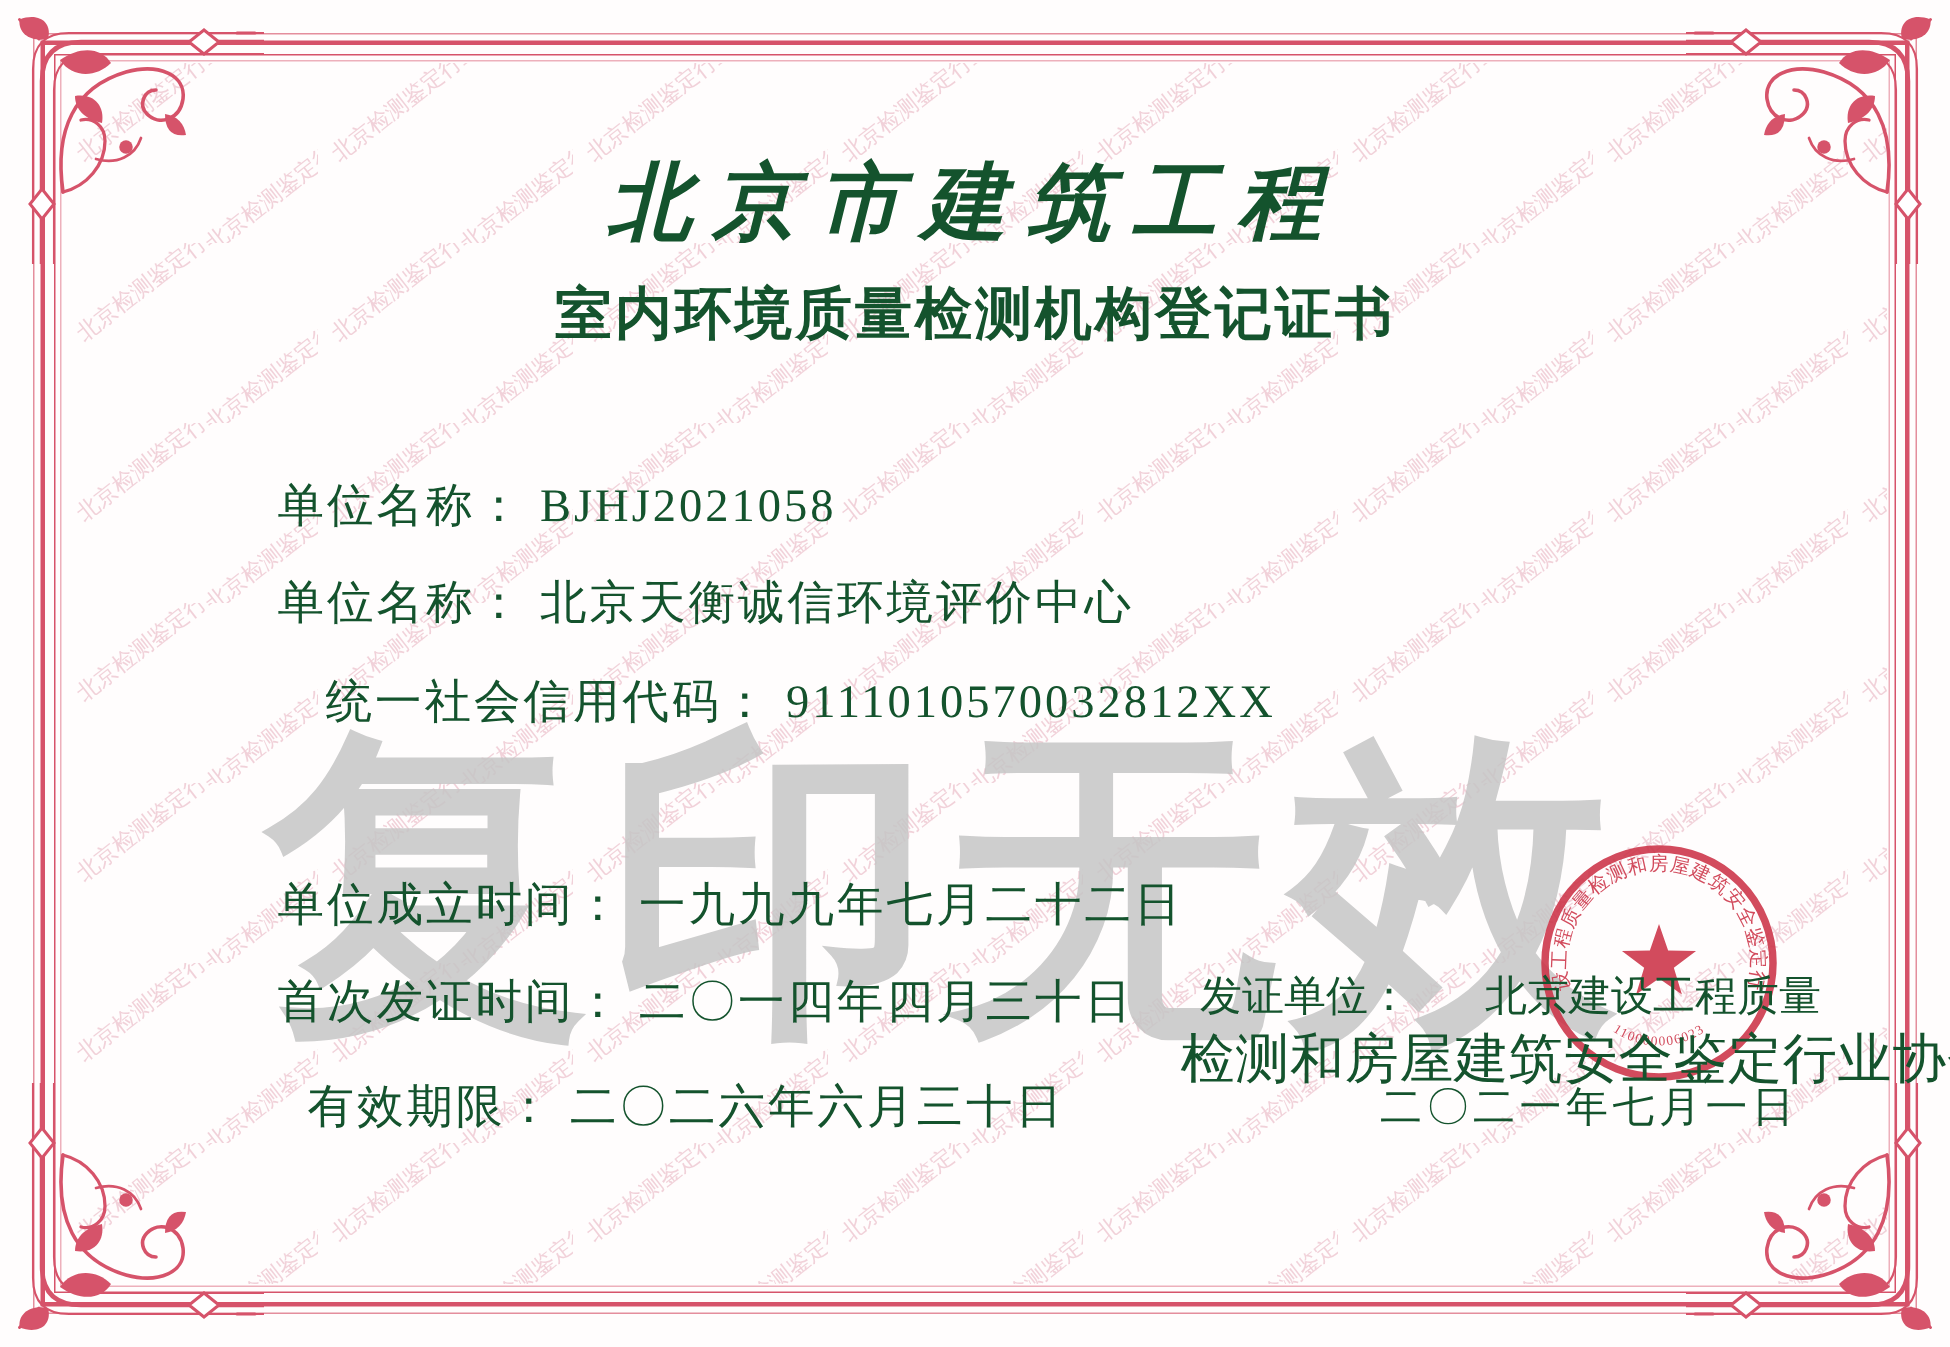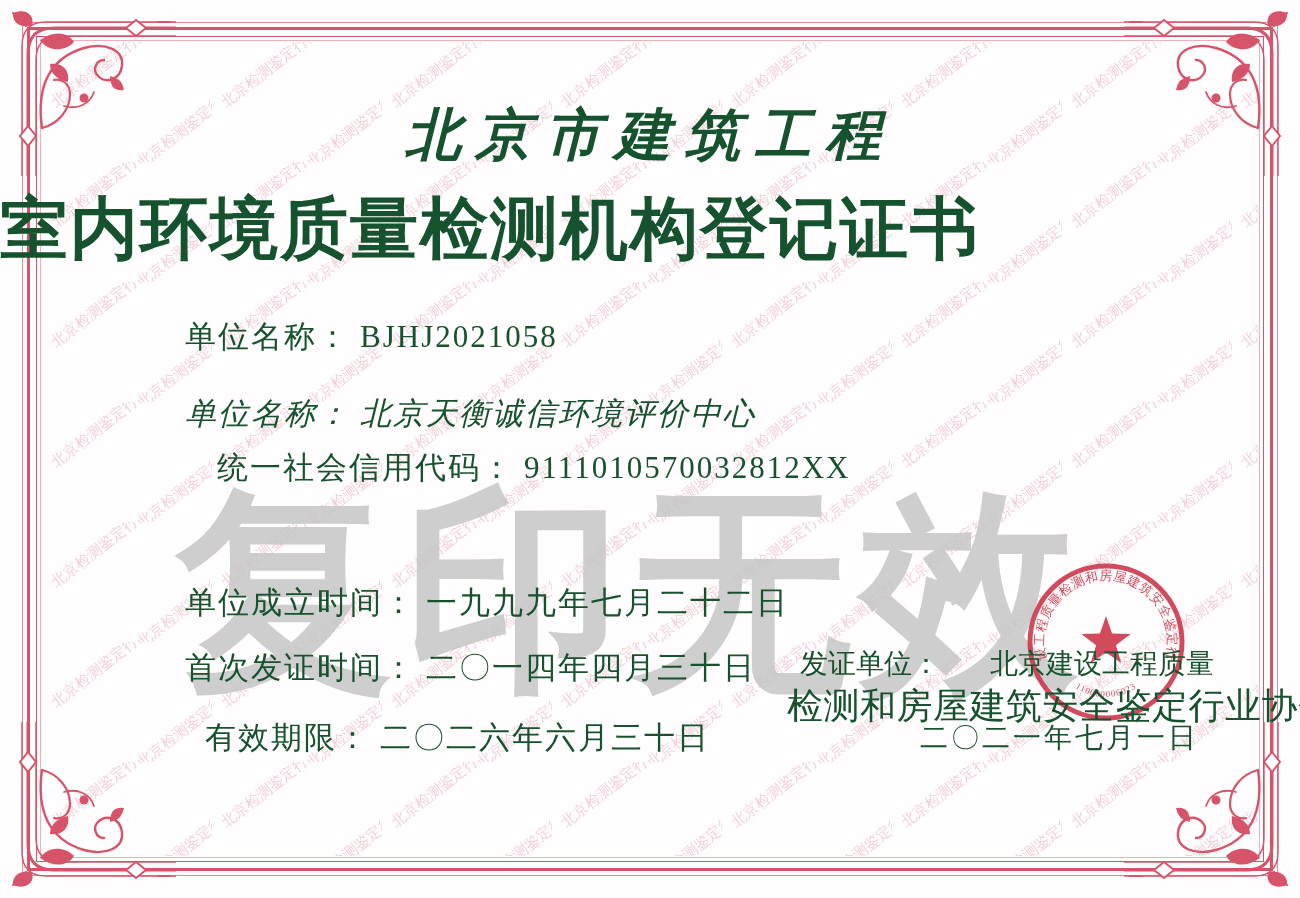--- a/index.html
+++ b/index.html
@@ -28,25 +28,25 @@
     font-size:218px;line-height:1.05;letter-spacing:10px;color:#c6c6c6;opacity:.85;
     white-space:nowrap;}
 
   
   .seal{position:absolute;left:1021px;top:557px;width:170px;height:170px;z-index:4;opacity:.88;}
 
   
   .txt{position:absolute;z-index:5;color:#14532d;white-space:nowrap;}
   .title1{left:0;right:0;top:98px;text-align:center;font-size:56px;font-weight:700;
           letter-spacing:14px;font-style:italic;}
-  .title2{left:0;right:0;top:184px;text-align:left;font-size:68px;font-weight:700;
+  .title2{left:0;right:0;top:184px;text-align:center;font-size:38px;font-weight:700;
           letter-spacing:2px;}
   .field{left:185px;font-size:31px;letter-spacing:2px;}
   .field .val{margin-left:10px;}
-  .row0{top:316px;} .row1{top:393px;font-style:italic;} .row2{top:447px;margin-left:32px;} .row3{top:512px;}
+  .row0{top:316px;} .row1{top:381px;} .row2{top:447px;margin-left:32px;} .row3{top:512px;}
   .row4{top:582px;} .row5{top:647px;} .row6{top:717px;margin-left:20px;}
   .issuer-line1{left:800px;width:414px;top:645px;font-size:28px;display:flex;
                 justify-content:space-between;text-align:center;}
   .issuer-line2{left:787px;width:428px;top:682px;font-size:36px;letter-spacing:.5px;}
   .issuer-date {left:920px;width:270px;top:719px;font-size:28px;letter-spacing:3px;text-align:center;}
 </style>
 </head>
 <body>
 
 <div class="certificate">

